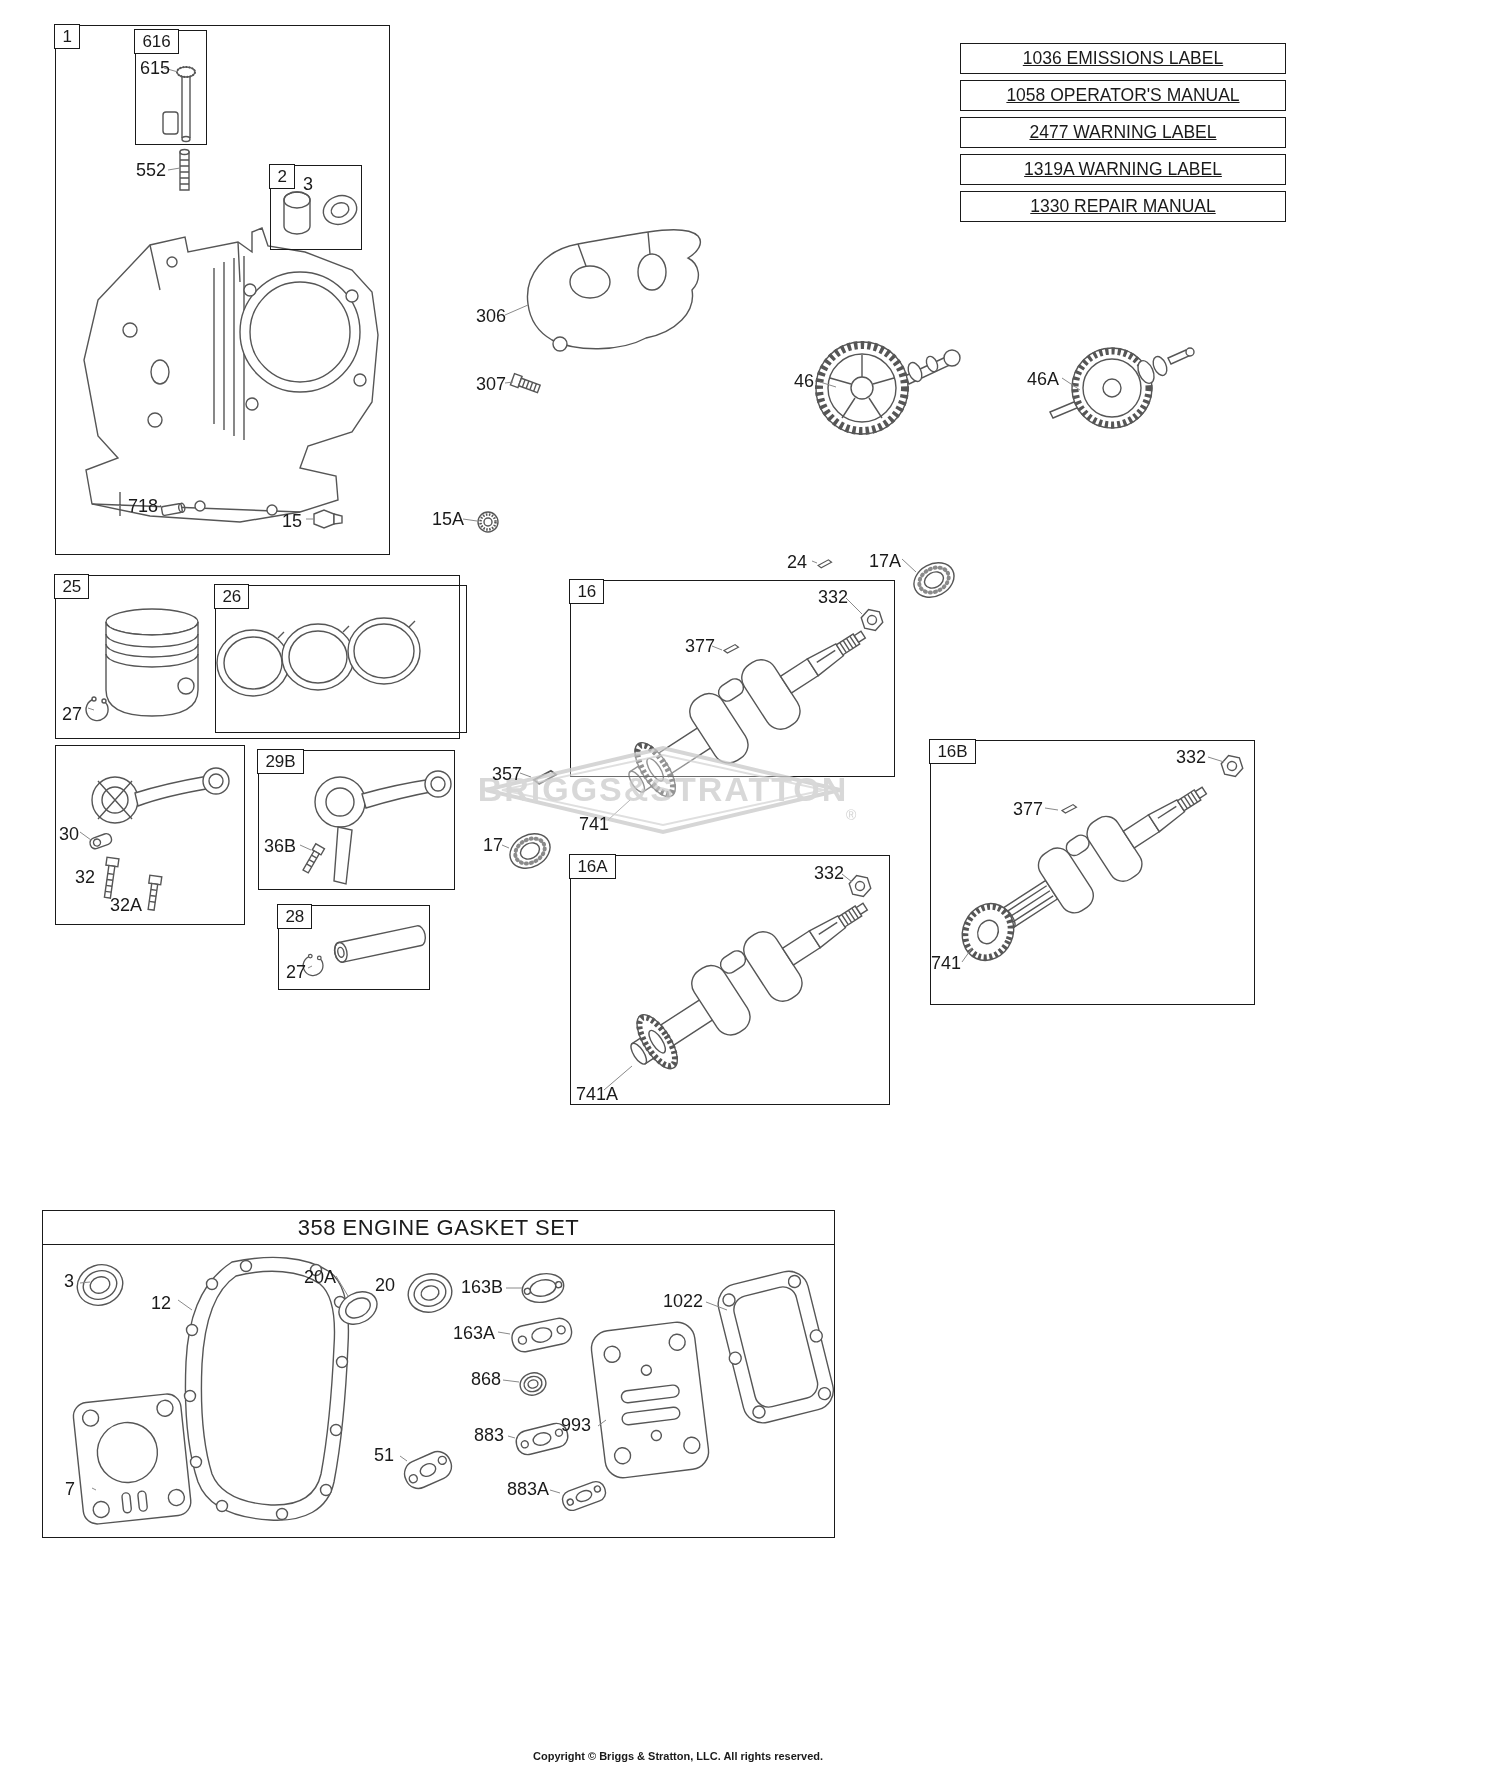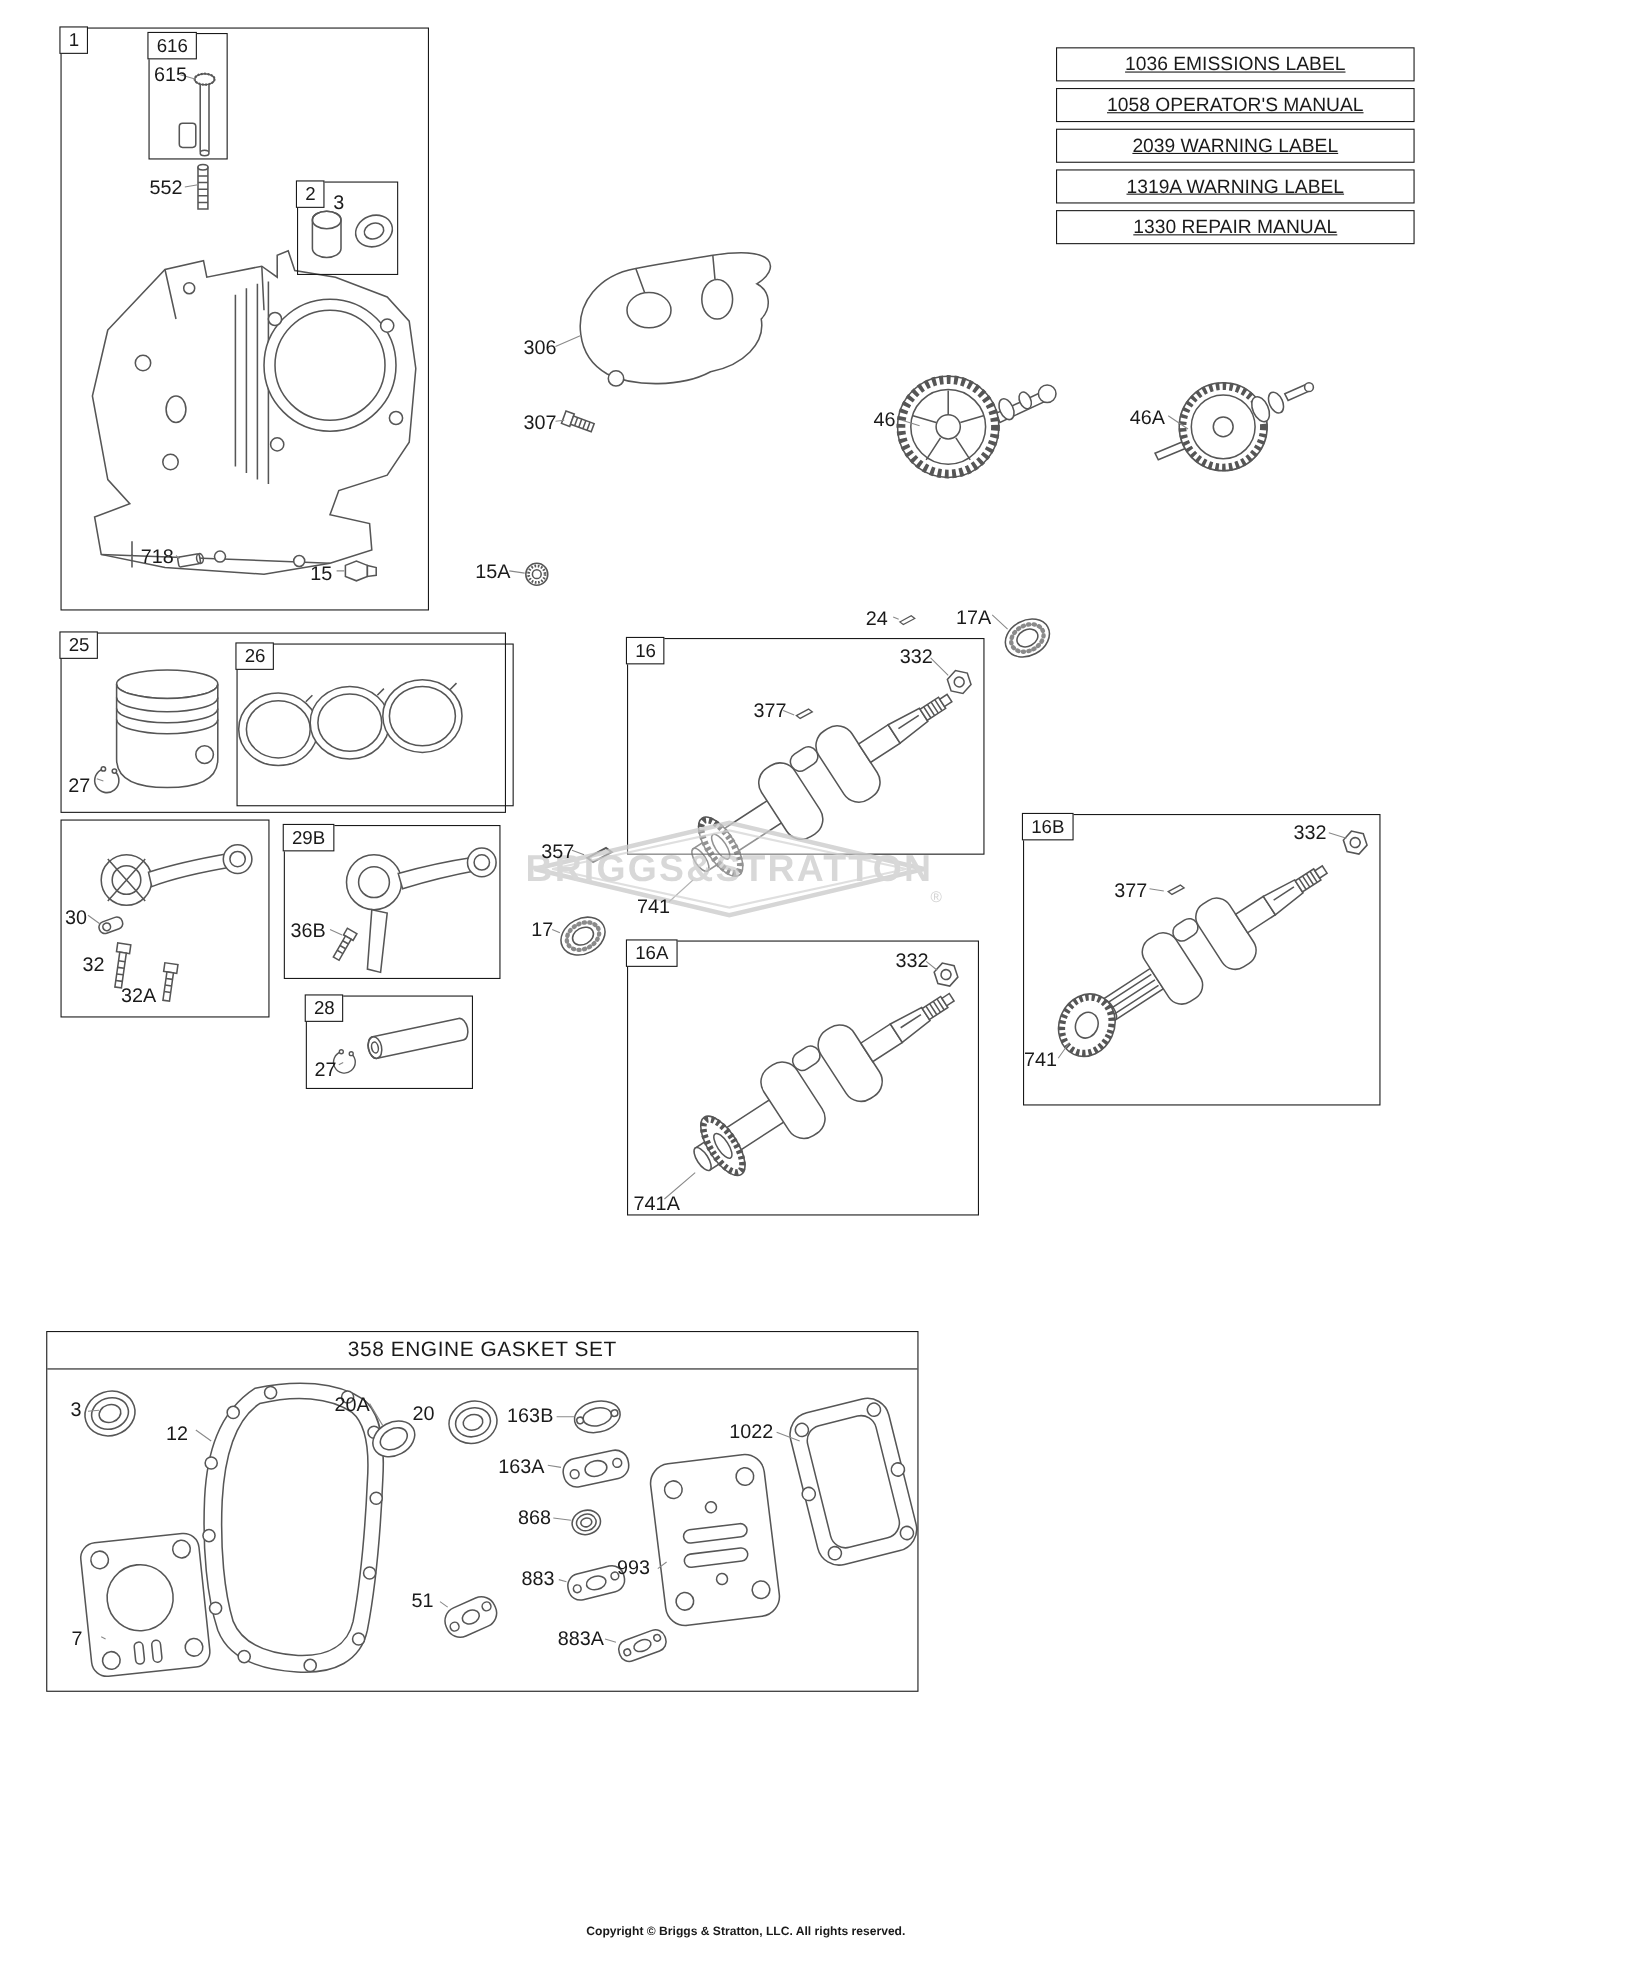--- a/index.html
+++ b/index.html
@@ -18,21 +18,21 @@
   }
   .callout { position: absolute; font-size: 18px; line-height: 20px; white-space: nowrap; }
   .ref {
     position: absolute; left: 960px; width: 326px; height: 31px;
     border: 1.6px solid #1a1a1a; display: flex; align-items: center; justify-content: center;
     font-size: 17.5px; background: #ffffff; text-decoration: underline;
   }
   .gasket-title-row {
     height: 34px; border-bottom: 1.6px solid #1a1a1a;
     display: flex; align-items: center; justify-content: center;
-    font-size: 19px; letter-spacing: .5px;
+    font-size: 22px; letter-spacing: .5px;
   }
   .copyright { position: absolute; font-size: 11px; font-weight: bold; white-space: nowrap; }
   
   .fw { fill: #ffffff; stroke: #565656; stroke-width: 1.4; }
   .ln { fill: none; stroke: #565656; stroke-width: 1.4; }
   .ld { fill: none; stroke: #8a8a8a; stroke-width: 1; }
 </style>
 </head>
 <body>
 
@@ -412,21 +412,21 @@
     </div>
   </div>
 
   <div class="ref" style="top:43px">
     <span>1036 EMISSIONS LABEL</span>
   </div>
   <div class="ref" style="top:80px">
     <span>1058 OPERATOR'S MANUAL</span>
   </div>
   <div class="ref" style="top:117px">
-    <span>2039 WARNING LABEL</span>
+    <span>2477 WARNING LABEL</span>
   </div>
   <div class="ref" style="top:154px">
     <span>1319A WARNING LABEL</span>
   </div>
   <div class="ref" style="top:191px">
     <span>1330 REPAIR MANUAL</span>
   </div>
 
   <svg class="wm" width="1500" height="1790" viewBox="0 0 1500 1790">
     <g opacity="0.8">

